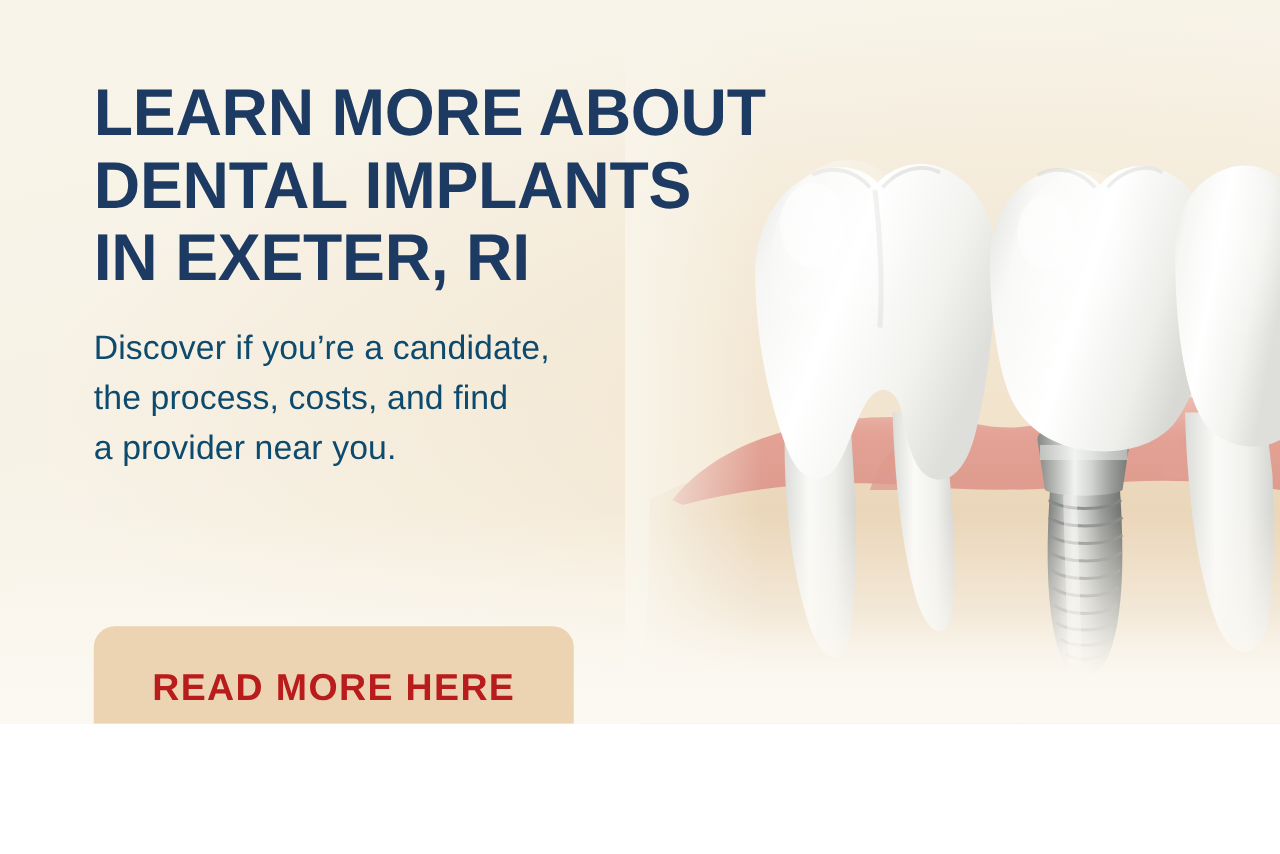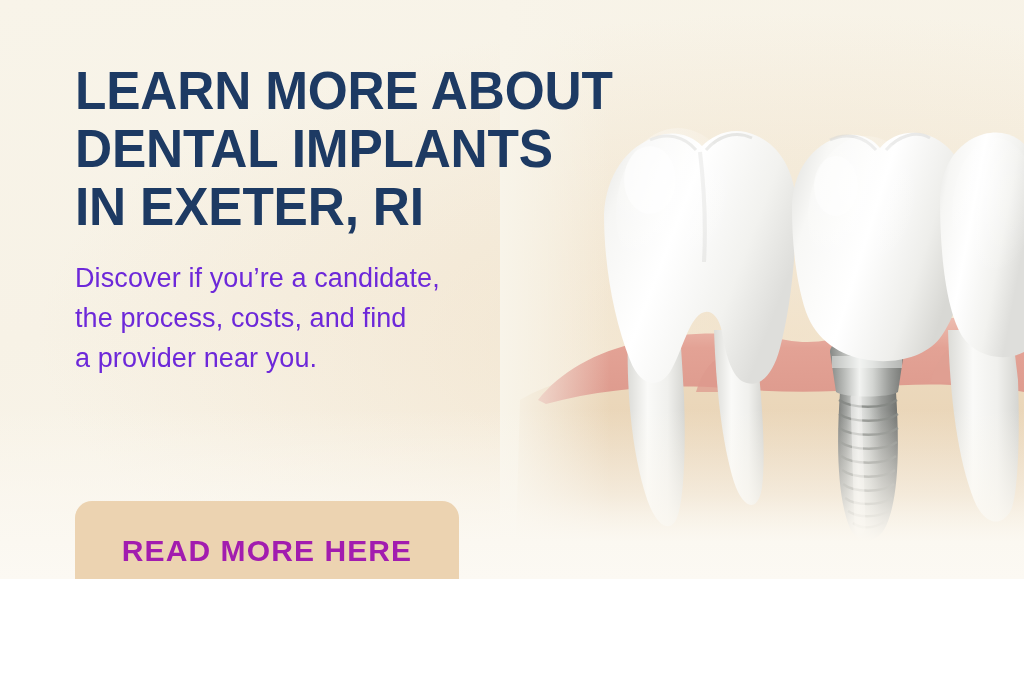--- a/index.html
+++ b/index.html
@@ -55,39 +55,39 @@
     line-height: 1.09;
     font-weight: 700;
     letter-spacing: -0.2px;
     text-transform: uppercase;
     white-space: pre-line;
     transform: scaleX(0.97);
     transform-origin: left center;
   }
   .subcopy {
     margin: 24px 0 0 0;
-    color: #6d28d9;
+    color: #0c4a6e;
     font-size: 27px;
     line-height: 1.48;
     font-weight: 400;
     white-space: pre-line;
     letter-spacing: 0.1px;
   }
 
   
   .cta {
     position: absolute;
     left: 75px;
     top: 501px;
     width: 384px;
     height: 99px;
     border: none;
     border-radius: 17px;
     background: #ecd3b1;
-    color: #a21caf;
+    color: #b91c1c;
     font-family: "Liberation Sans", sans-serif;
     font-size: 30px;
     font-weight: 700;
     letter-spacing: 1.1px;
     text-transform: uppercase;
     cursor: pointer;
     display: flex;
     align-items: center;
     justify-content: center;
     padding: 0;

